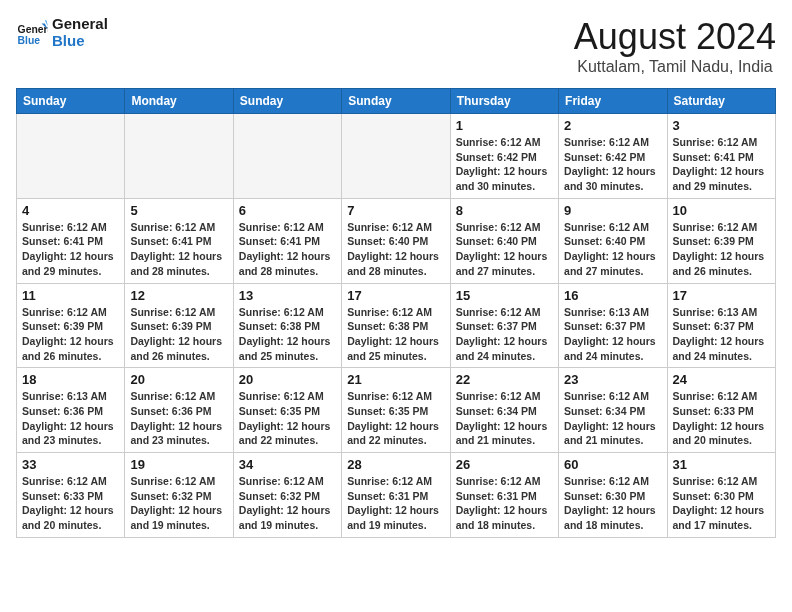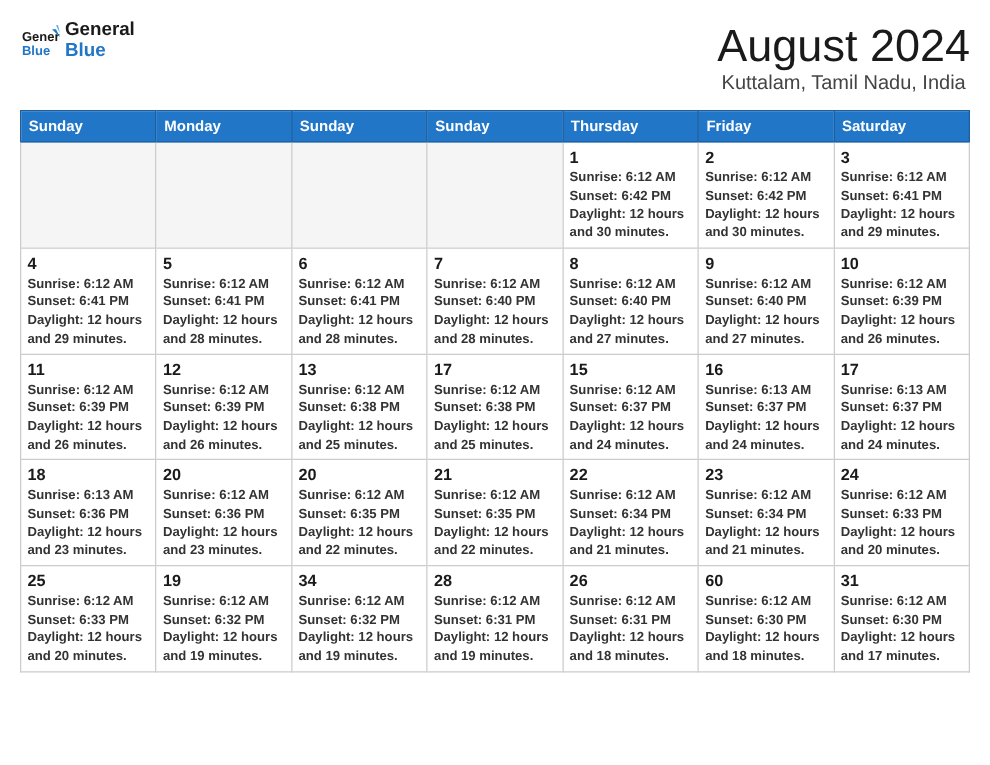--- a/index.html
+++ b/index.html
@@ -289,21 +289,21 @@
         <td>
           <div class="day-number">24</div>
           <div class="day-info" style="white-space: pre-line;">Sunrise: 6:12 AM
 Sunset: 6:33 PM
 Daylight: 12 hours
 and 20 minutes.</div>
         </td>
       </tr>
       <tr class="week">
         <td>
-          <div class="day-number">25</div>
+          <div class="day-number">33</div>
           <div class="day-info" style="white-space: pre-line;">Sunrise: 6:12 AM
 Sunset: 6:33 PM
 Daylight: 12 hours
 and 20 minutes.</div>
         </td>
         <td>
           <div class="day-number">19</div>
           <div class="day-info" style="white-space: pre-line;">Sunrise: 6:12 AM
 Sunset: 6:32 PM
 Daylight: 12 hours

